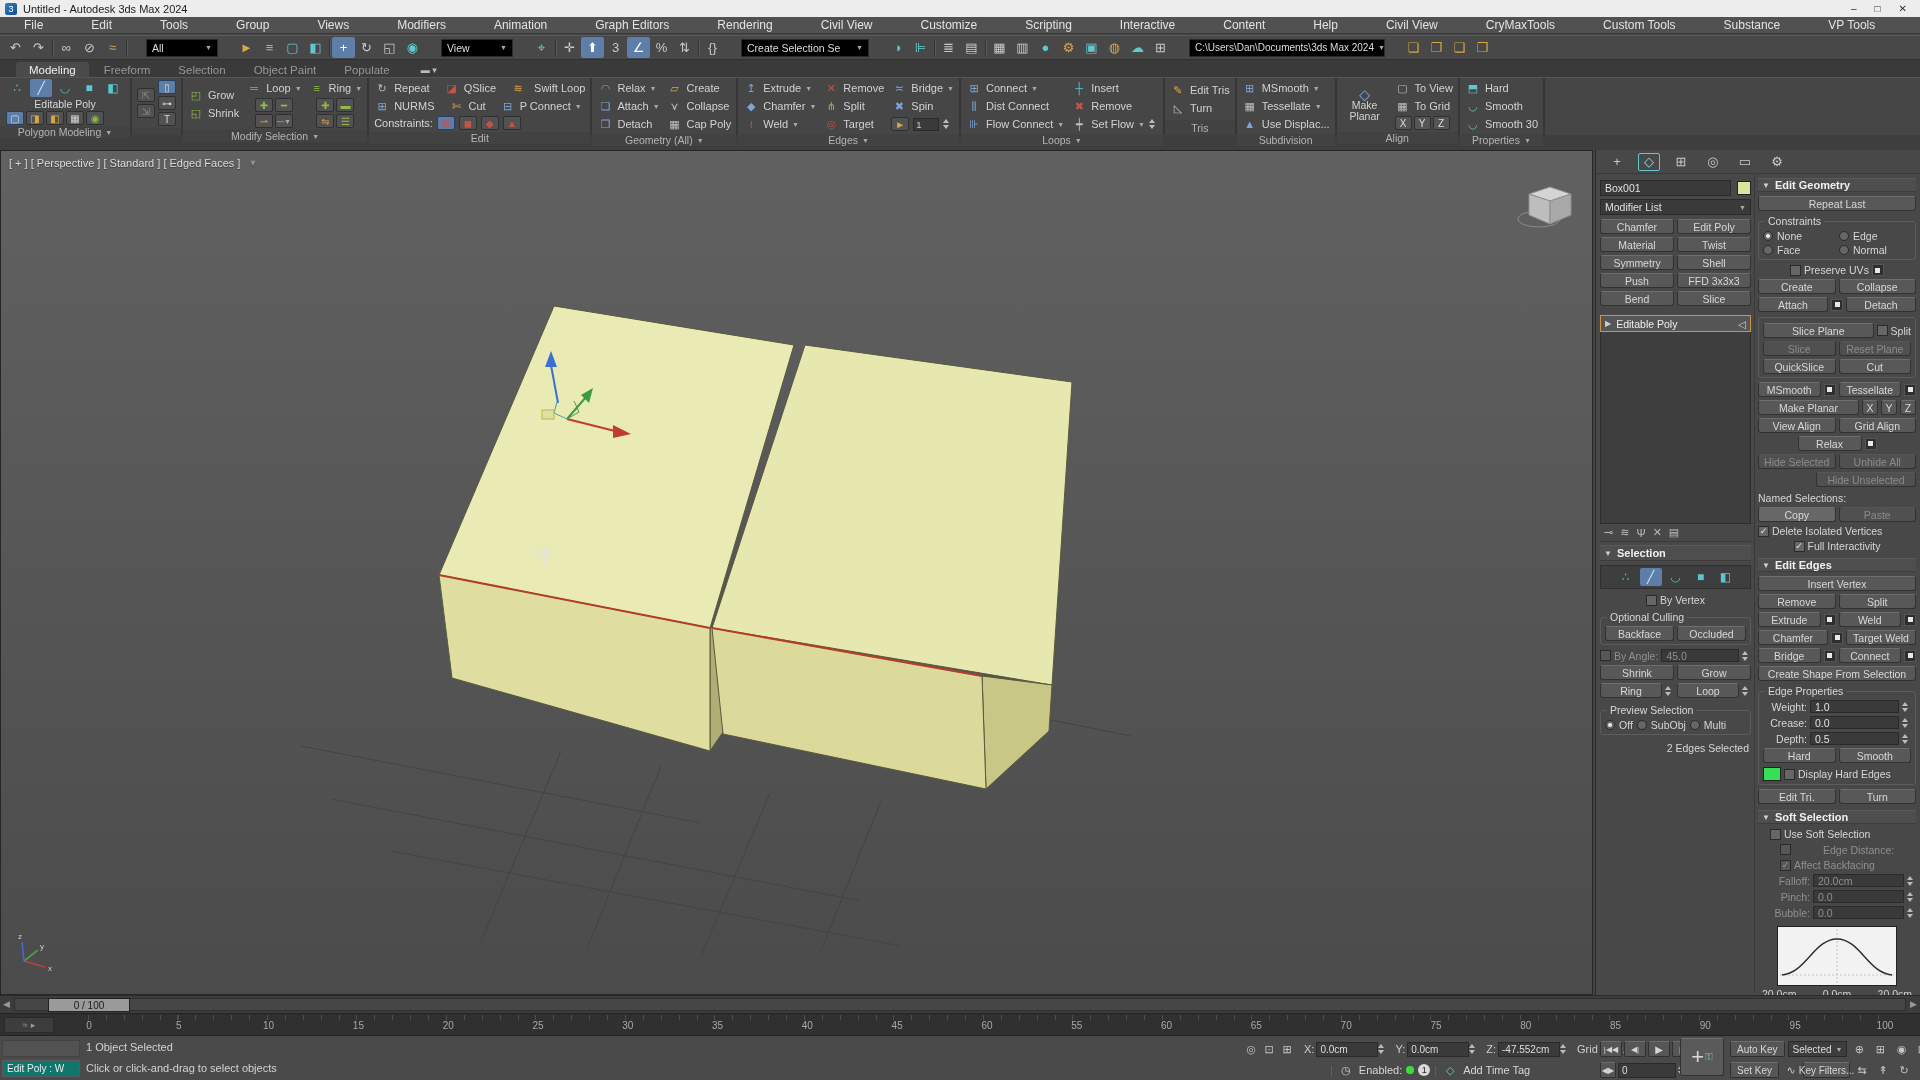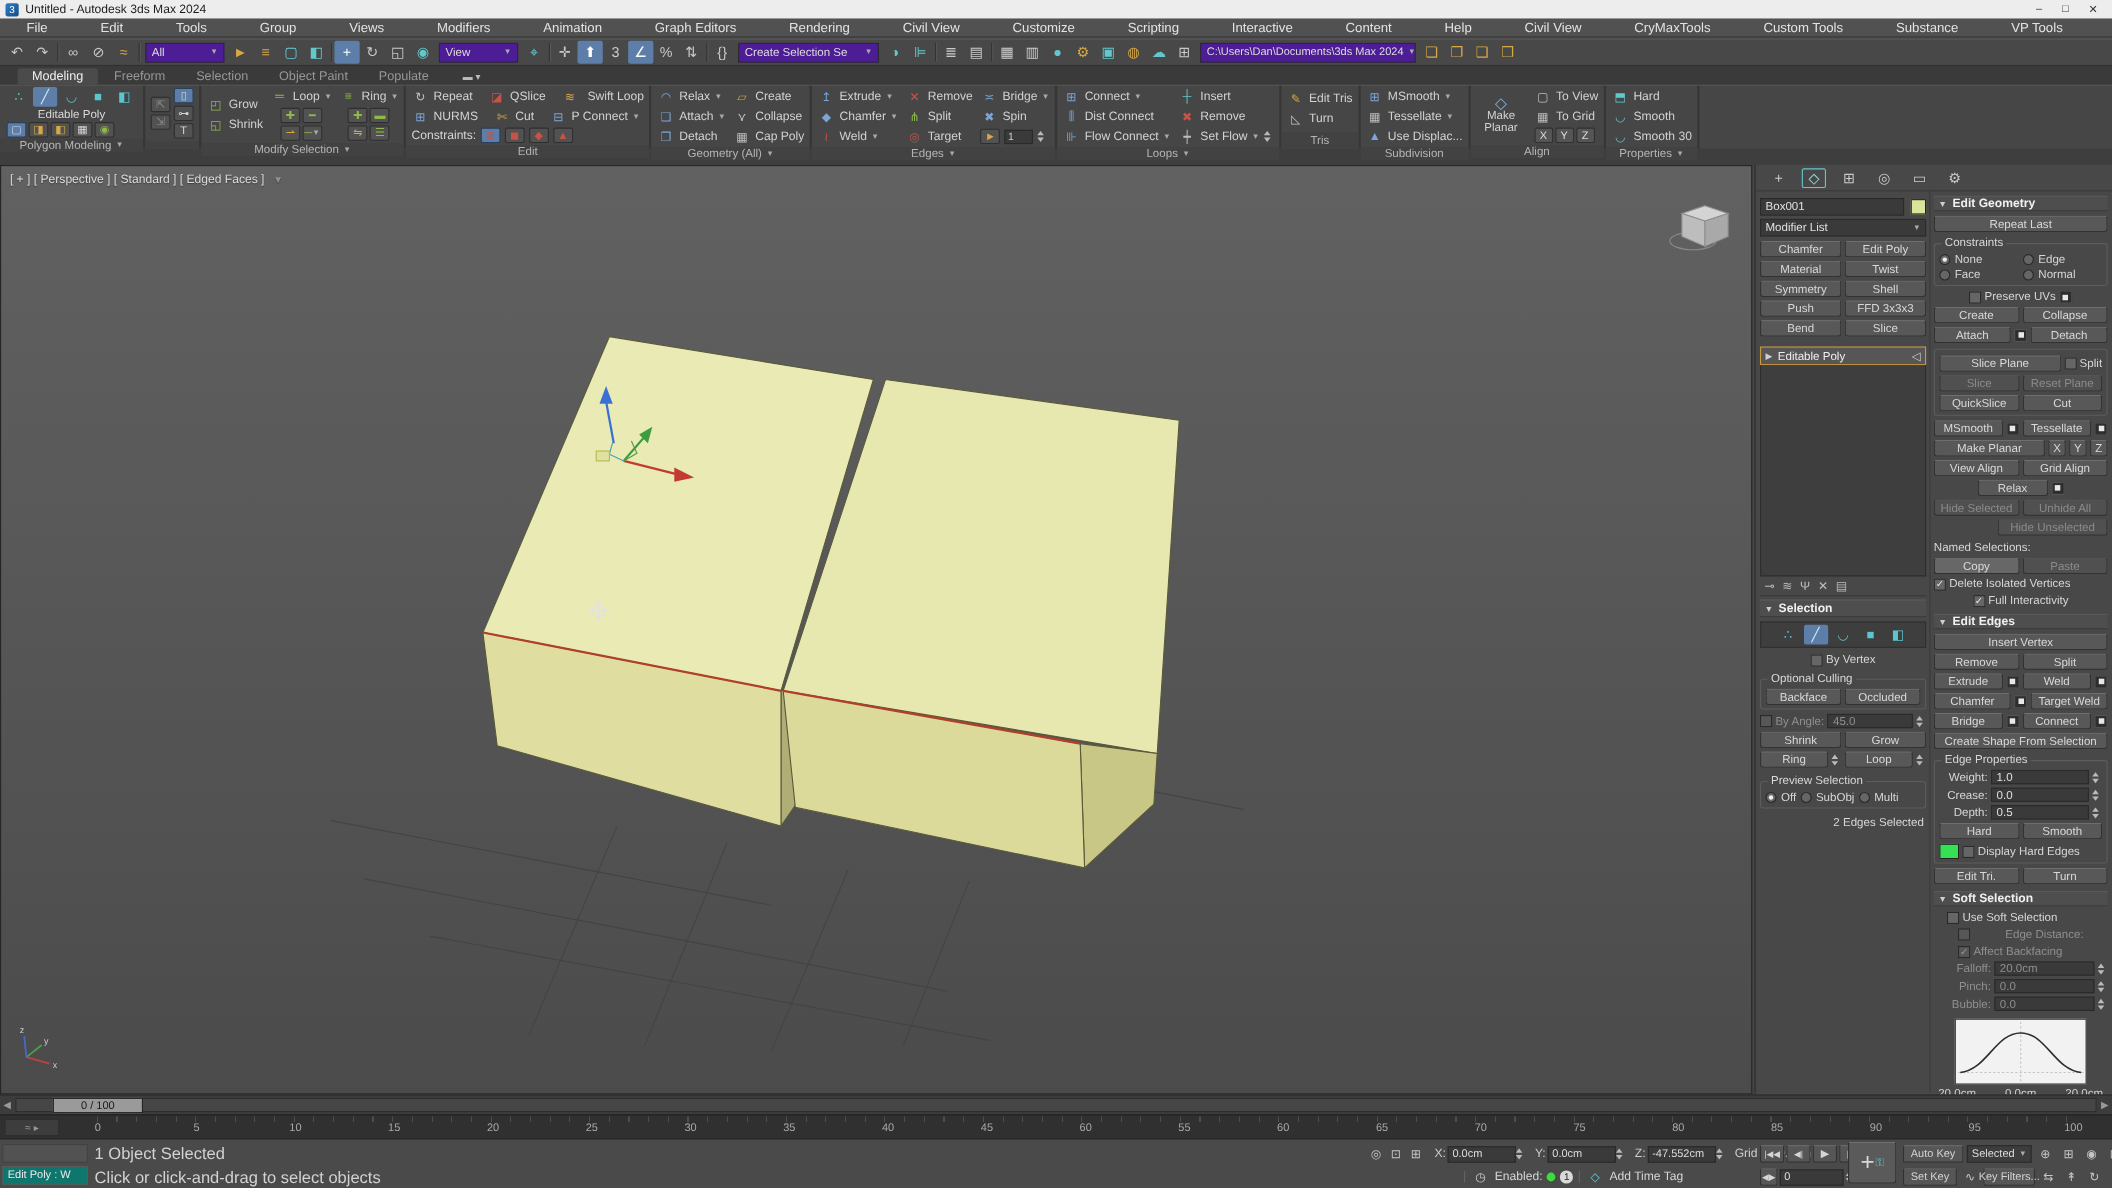--- a/index.html
+++ b/index.html
@@ -21,21 +21,21 @@
 .wsval{background:#474747;border:1px solid #333;flex:1;padding:0 4px;display:flex;align-items:center;height:13px;}
 .car{font-size:7px;color:#aaa;margin-left:auto;padding-left:4px;}
 
 .toolbar{position:absolute;top:35px;left:0;right:0;height:25px;background:#484848;border-top:1px solid #5b5b5b;border-bottom:1px solid #303030;display:flex;align-items:center;padding-left:4px;}
 .tbar-seg{display:flex;align-items:center;}
 .tbtn{width:23px;height:21px;display:flex;align-items:center;justify-content:center;color:#c9c9c9;font-size:13px;border-radius:2px;flex:none;}
 .tbtn.active{background:#5d7ea8;color:#fff;}
 .tbtn.tdiv{width:5px;}
 .tbtn.tdiv::after{content:"";width:1px;height:17px;background:#333;box-shadow:1px 0 0 #5a5a5a;}
 .gold{color:#d8a845!important}.teal{color:#62c8ce!important}.redc{color:#c75248!important}.greenc{color:#8fba4a!important}.bluec{color:#7aa5d8!important}
-.tdd{height:18px;background:#4c1d95;border:1px solid #2b2b2b;display:flex;align-items:center;padding:0 5px;font-size:10.5px;color:#ddd;margin:0 3px;white-space:nowrap;}
+.tdd{height:18px;background:#000000;border:1px solid #2b2b2b;display:flex;align-items:center;padding:0 5px;font-size:10.5px;color:#ddd;margin:0 17px;white-space:nowrap;}
 
 .ribbon{position:absolute;top:60px;left:0;right:0;height:90px;background:#3e3e3e;}
 .rtabs{height:17px;display:flex;align-items:flex-end;padding-left:16px;gap:2px;background:#3a3a3a;}
 .rtab{padding:2px 13px 1px;font-size:11.5px;color:#979797;white-space:nowrap;}
 .rtab.active{background:#4b4b4b;color:#efefef;border-radius:3px 3px 0 0;}
 .rcollapse{margin-left:10px;color:#bbb;font-size:9px;padding:2px 6px;}
 .rbody{height:58px;background:#464646;display:flex;align-items:stretch;border-top:1px solid #555;}
 .rpanel{display:flex;flex-direction:column;border-right:2px solid #363636;}
 .rcontent{flex:1;display:flex;align-items:center;padding:2px 5px;gap:7px;}
 .rlabel{height:15px;display:flex;align-items:center;justify-content:center;gap:4px;color:#b5b5b5;font-size:10.5px;background:#424242;white-space:nowrap;padding:0 6px;}
@@ -102,21 +102,21 @@
 .ruler{position:absolute;top:1013px;left:0;right:0;height:23px;background:#303030;border-top:1px solid #222;border-bottom:1px solid #222;}
 .ruler-minor{position:absolute;left:88px;right:34px;top:1px;height:5px;background:repeating-linear-gradient(90deg,#4e4e4e 0 1px,transparent 1px 17.9px);}
 .ruler-nums{position:absolute;left:78px;right:24px;top:6px;display:flex;justify-content:space-between;color:#a8a8a8;font-size:10px;}
 .ruler-nums span{width:22px;text-align:center;}
 .ruler-stub{position:absolute;left:4px;top:3px;width:50px;height:16px;background:#3d3d3d;border:1px solid #2a2a2a;display:flex;align-items:center;justify-content:center;color:#9a9a9a;font-size:9px;gap:3px;}
 
 .statusbar{position:absolute;top:1036px;left:0;right:0;height:44px;background:#4a4a4a;}
 .sb-row{position:absolute;left:0;right:0;height:20px;display:flex;align-items:center;}
 .minilistener{position:absolute;left:2px;top:24px;width:78px;height:17px;background:#0f766e;border:1px solid #5a5a5a;color:#ececec;display:flex;align-items:center;padding:0 4px;font-size:10px;}
 .minitop{position:absolute;left:2px;top:4px;width:78px;height:17px;background:#525252;border:1px solid #424242;}
-.sbtext{position:absolute;color:#d2d2d2;font-size:15px;white-space:nowrap;}
+.sbtext{position:absolute;color:#d2d2d2;font-size:11px;white-space:nowrap;}
 .coordlbl{color:#cfcfcf;margin:0 2px 0 8px;}
 .cfield{background:#3a3a3a;border:1px solid #2a2a2a;height:15px;display:flex;align-items:center;padding:0 3px;color:#ddd;width:62px;font-size:10px;}
 .sbicon{width:18px;height:16px;display:flex;align-items:center;justify-content:center;color:#c5c5c5;font-size:11px;flex:none;}
 .pbtn{width:22px;height:16px;background:#565656;border:1px solid #303030;border-top-color:#6c6c6c;border-radius:2px;display:flex;align-items:center;justify-content:center;color:#d5d5d5;font-size:8px;flex:none;}
 .greendot{width:8px;height:8px;border-radius:50%;background:#3ddc3d;flex:none;}
 .circ1{width:12px;height:12px;border-radius:50%;background:#d9d9d9;color:#222;display:flex;align-items:center;justify-content:center;font-size:9px;flex:none;}
 .bigkey{position:absolute;left:1680px;top:2px;width:44px;height:38px;background:#5a5a5a;border:1px solid #303030;border-top-color:#707070;border-radius:3px;display:flex;align-items:center;justify-content:center;color:#d8d8d8;font-size:22px;}
 .bigkey small{font-size:10px;color:#62c8ce;margin-left:1px;}
 .keybtn{height:16px;background:#565656;border:1px solid #303030;border-top-color:#6c6c6c;border-radius:2px;display:flex;align-items:center;justify-content:center;color:#d5d5d5;font-size:10px;padding:0 6px;white-space:nowrap;}
 .ddark{background:#3d3d3d;border:1px solid #2a2a2a;height:16px;display:flex;align-items:center;color:#ddd;font-size:10px;padding:0 4px;}

